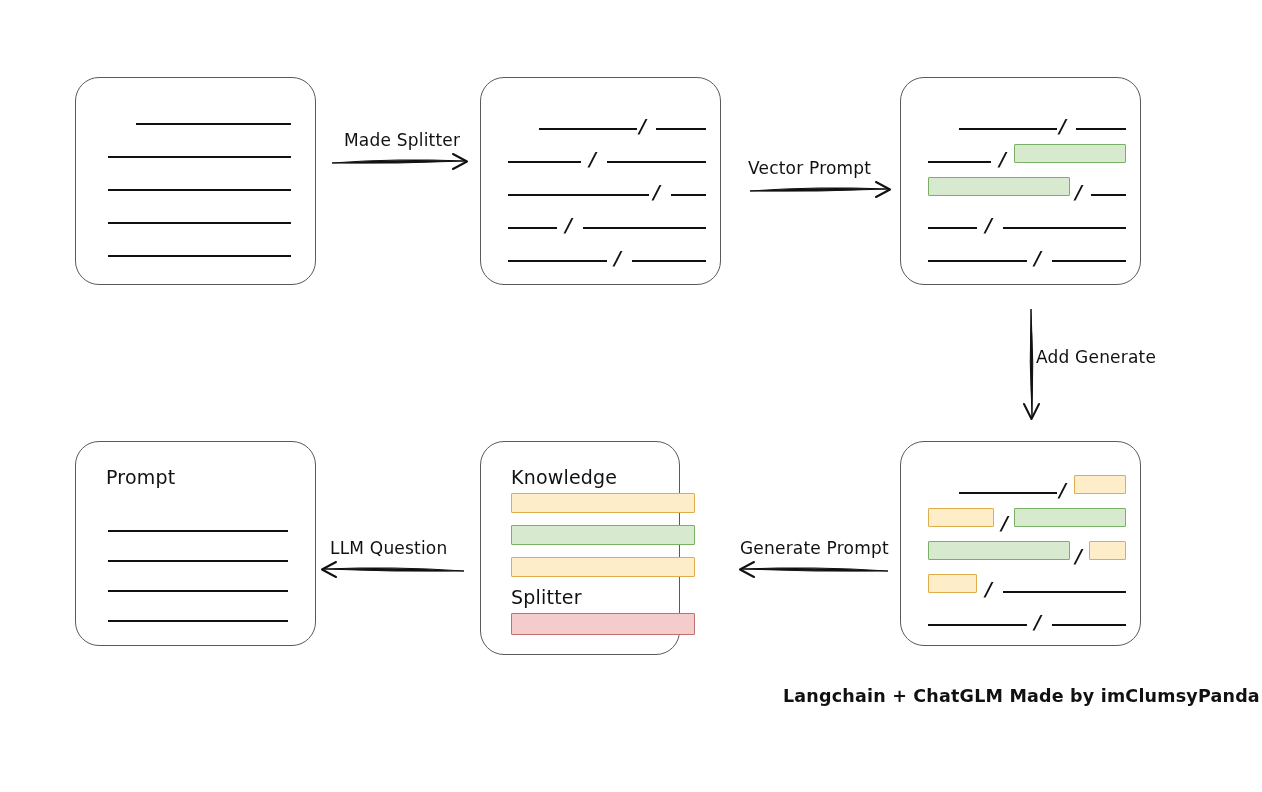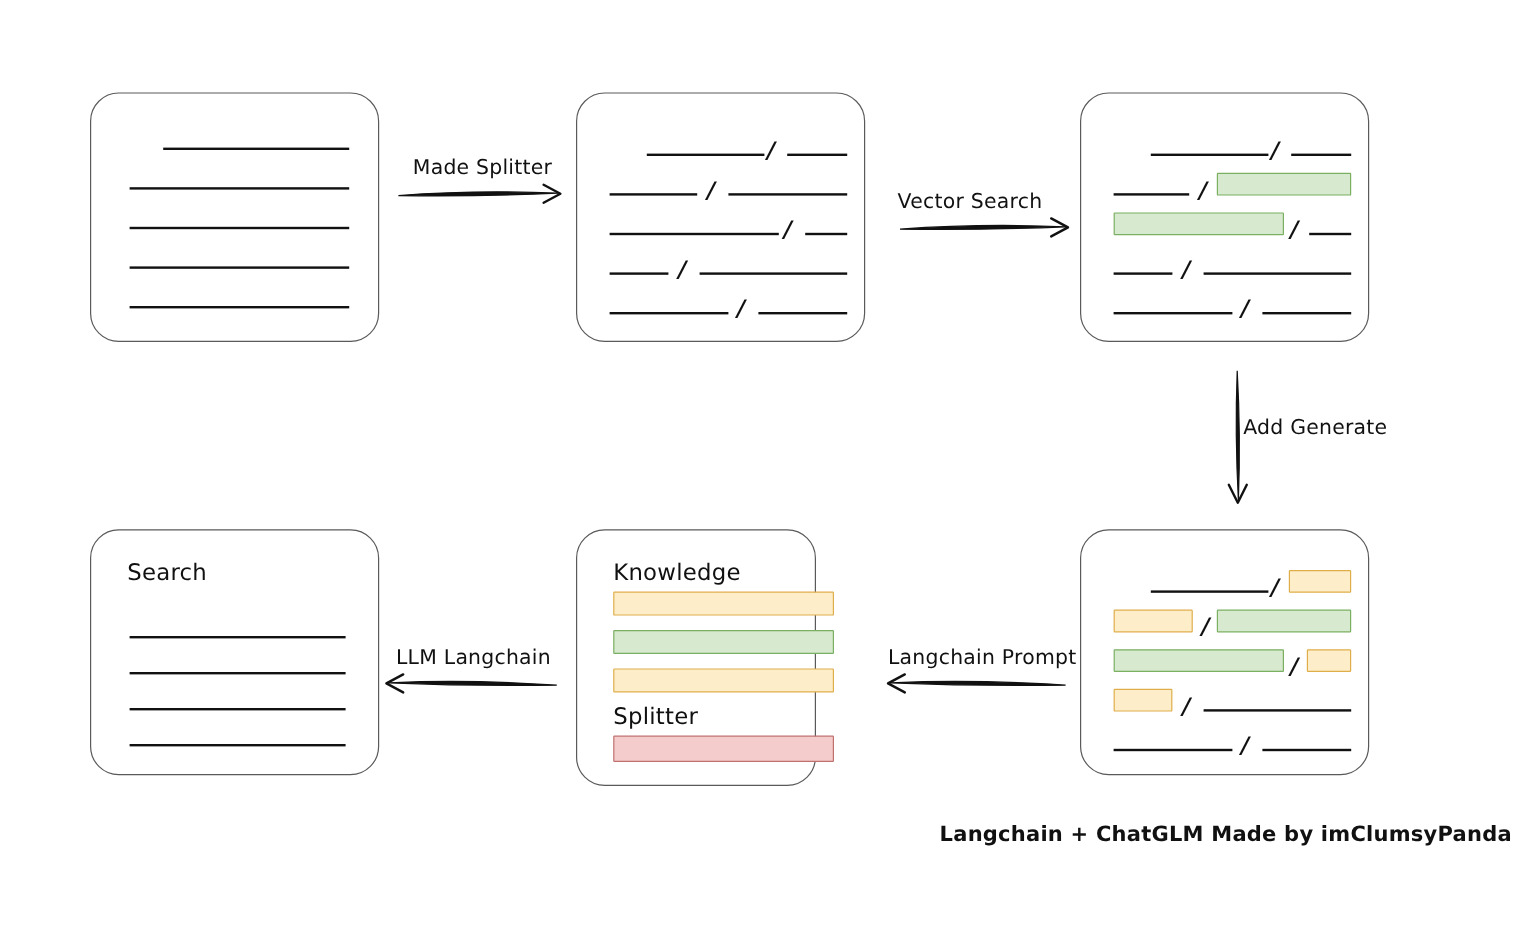--- a/index.html
+++ b/index.html
@@ -195,21 +195,21 @@
           <div class="card-title" style="left: 30px; top: 24px;">Knowledge</div>
           <div class="card-title" style="left: 30px; top: 144px;">Splitter</div>
           <div class="chip chip-yellow" style="left: 30px; top: 51px; width: 184px; height: 20px;"></div>
           <div class="chip chip-green" style="left: 30px; top: 83px; width: 184px; height: 20px;"></div>
           <div class="chip chip-yellow" style="left: 30px; top: 115px; width: 184px; height: 20px;"></div>
           <div class="chip chip-red" style="left: 30px; top: 171px; width: 184px; height: 22px;"></div>
         </div>
       </div>
       <div class="card" style="left: 75px; top: 441px; width: 241px; height: 205px;">
         <div class="card-inner">
-          <div class="card-title" style="left: 30px; top: 24px;">Search</div>
+          <div class="card-title" style="left: 30px; top: 24px;">Prompt</div>
           <div style="position: absolute; left: 0px; top: 0px; right: 0px; height: 1px;">
             <div class="rule" style="left: 32px; top: 88px; width: 180px;"></div>
           </div>
           <div style="position: absolute; left: 0px; top: 0px; right: 0px; height: 1px;">
             <div class="rule" style="left: 32px; top: 118px; width: 180px;"></div>
           </div>
           <div style="position: absolute; left: 0px; top: 0px; right: 0px; height: 1px;">
             <div class="rule" style="left: 32px; top: 148px; width: 180px;"></div>
           </div>
           <div style="position: absolute; left: 0px; top: 0px; right: 0px; height: 1px;">
@@ -224,38 +224,38 @@
           <path d="M2,13 Q67.5,8 135,11 Q67.5,14 2,13 Z" fill="#111111" stroke="#111111" stroke-width="1"></path>
           <path d="M123,4 L137,11.5 L123,19" fill="none" stroke="#111111" stroke-width="2" stroke-linecap="round" stroke-linejoin="round"></path>
         </svg>
         <div class="arrow-label" style="left: 14px; top: -20px;">Made Splitter</div>
       </div>
       <div class="arrow-wrap" style="left: 748px; top: 178px;">
         <svg class="arrow-svg" width="150" height="26">
           <path d="M2,13 Q70,8 140,11 Q70,14 2,13 Z" fill="#111111" stroke="#111111" stroke-width="1"></path>
           <path d="M128,4 L142,11.5 L128,19" fill="none" stroke="#111111" stroke-width="2" stroke-linecap="round" stroke-linejoin="round"></path>
         </svg>
-        <div class="arrow-label" style="left: 0px; top: -20px;">Vector Search</div>
+        <div class="arrow-label" style="left: 0px; top: -20px;">Vector Prompt</div>
       </div>
       <div class="arrow-wrap" style="left: 1020px; top: 307px;">
         <svg class="arrow-svg" width="26" height="120">
           <path d="M11,2 Q14,55 12,110 Q9,55 11,2 Z" fill="#111111" stroke="#111111" stroke-width="1"></path>
           <path d="M4,97 L11.5,112 L19,97" fill="none" stroke="#111111" stroke-width="2" stroke-linecap="round" stroke-linejoin="round"></path>
         </svg>
         <div class="arrow-label" style="left: 16px; top: 40px;">Add Generate</div>
       </div>
       <div class="arrow-wrap" style="left: 740px; top: 558px;">
         <svg class="arrow-svg" width="158" height="26">
           <path d="M148,13 Q74,8 2,11 Q74,14 148,13 Z" fill="#111111" stroke="#111111" stroke-width="1"></path>
           <path d="M14,4 L0,11.5 L14,19" fill="none" stroke="#111111" stroke-width="2" stroke-linecap="round" stroke-linejoin="round"></path>
         </svg>
-        <div class="arrow-label" style="left: 0px; top: -20px;">Langchain Prompt</div>
+        <div class="arrow-label" style="left: 0px; top: -20px;">Generate Prompt</div>
       </div>
       <div class="arrow-wrap" style="left: 322px; top: 558px;">
         <svg class="arrow-svg" width="152" height="26">
           <path d="M142,13 Q71,8 2,11 Q71,14 142,13 Z" fill="#111111" stroke="#111111" stroke-width="1"></path>
           <path d="M14,4 L0,11.5 L14,19" fill="none" stroke="#111111" stroke-width="2" stroke-linecap="round" stroke-linejoin="round"></path>
         </svg>
-        <div class="arrow-label" style="left: 8px; top: -20px;">LLM Langchain</div>
+        <div class="arrow-label" style="left: 8px; top: -20px;">LLM Question</div>
       </div>
     </div>
   <div class="footer" id="footer-text" style="left: 783px; top: 686px; font-weight: bold;">Langchain + ChatGLM Made by imClumsyPanda</div>
 </div>
 
 </body></html>

